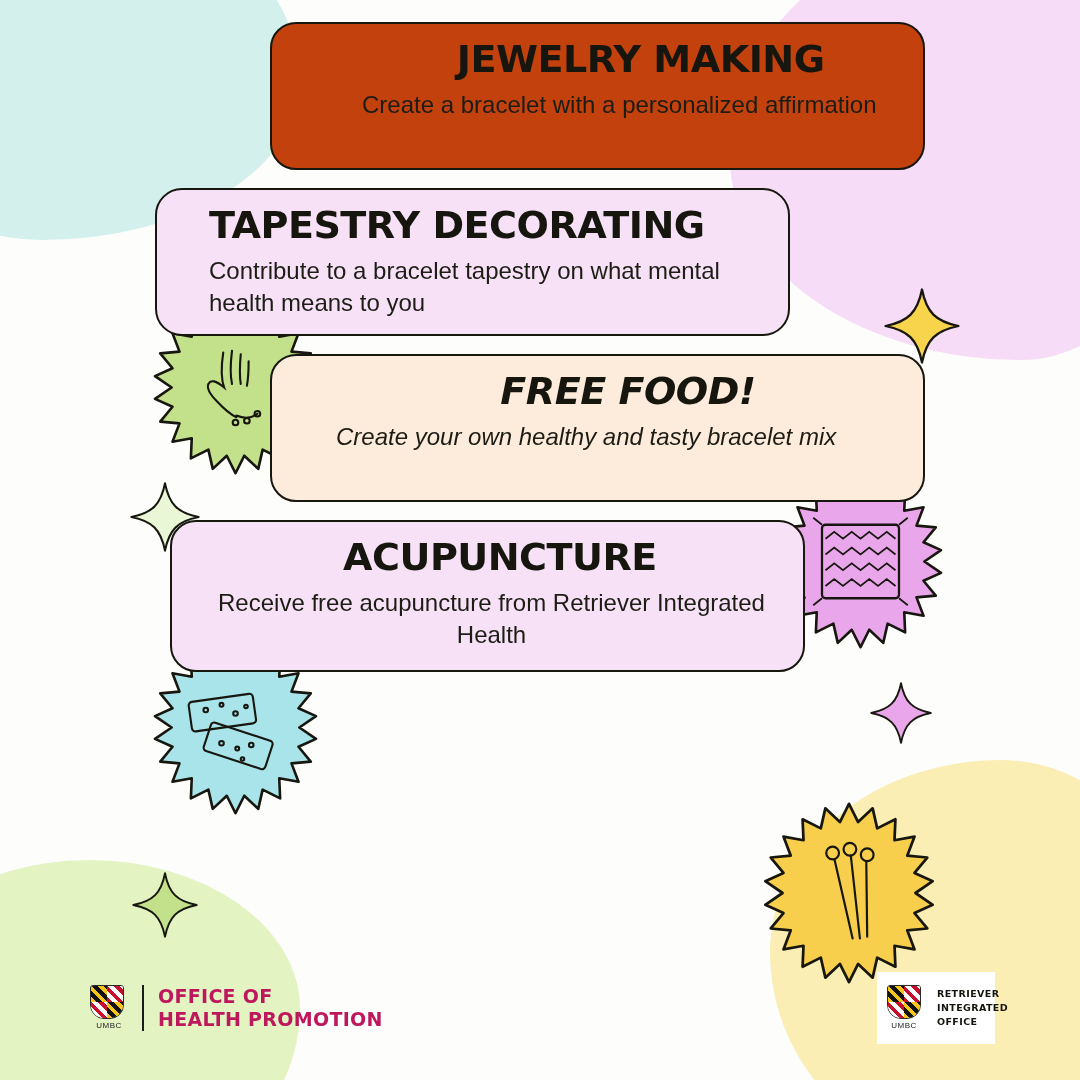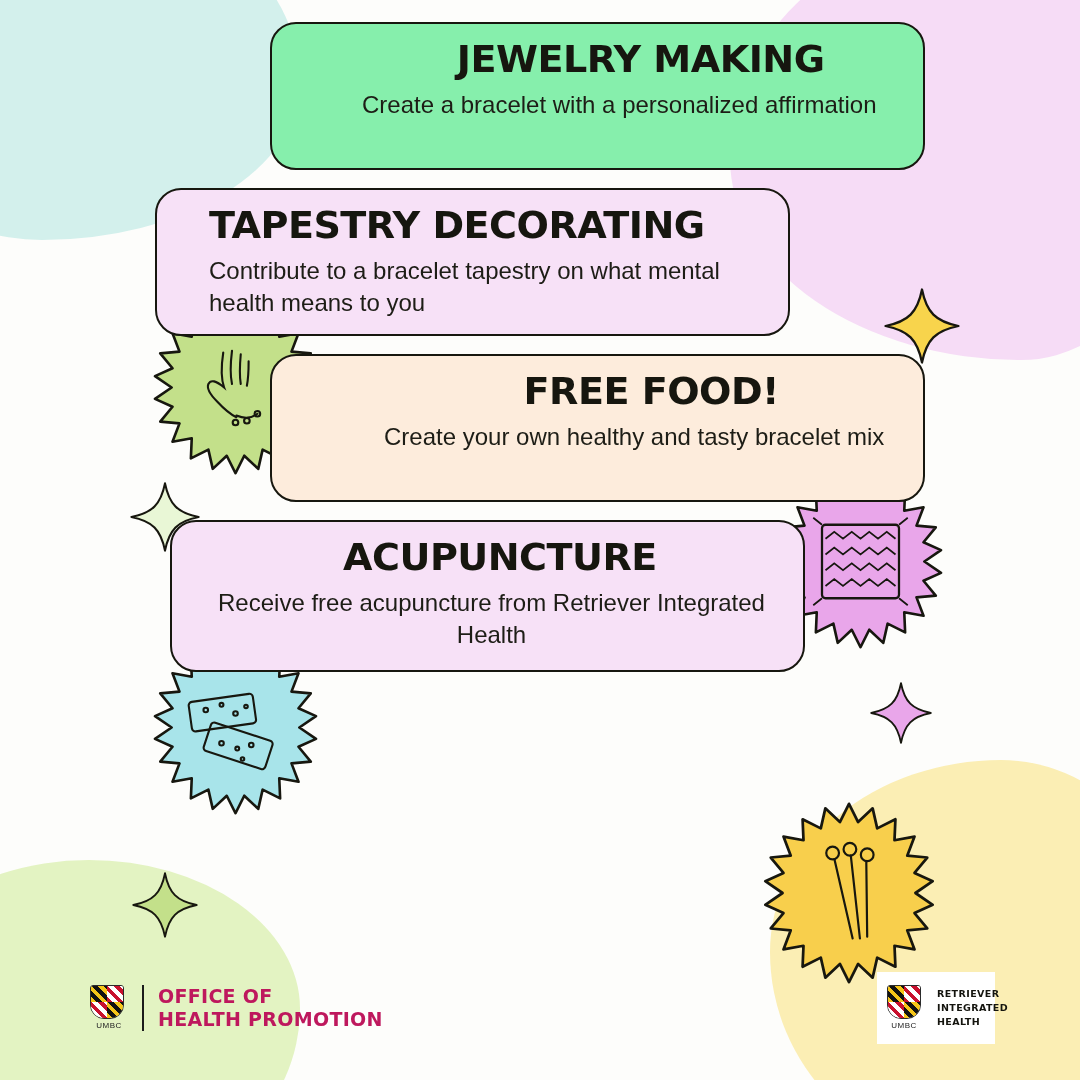--- a/index.html
+++ b/index.html
@@ -84,26 +84,26 @@
     transform-origin: left center;
   }
   .card-desc {
     margin-top: 8px;
     font-size: 24px;
     line-height: 1.35;
     color: #1d1d16;
   }
 
   
-  #card-jewelry   { margin-left: 270px; margin-right: 155px; background: #86efac; }
+  #card-jewelry   { margin-left: 270px; margin-right: 155px; background: #c2410c; }
   #card-jewelry .card-inner { text-align: left; padding-left: 90px; }
-  #card-tapestry  { margin-left: 155px; margin-right: 290px; background: #f7e1f7; }
+  #card-tapestry  { margin-left: 155px; margin-right: 290px; background: #f7e1f7; border-radius: 27px; }
   #card-tapestry .card-inner { padding-left: 52px; }
   #card-freefood  { margin-left: 270px; margin-right: 155px; background: #fdecdc; }
-  #card-freefood .card-inner { text-align: left; padding-left: 112px; }
+  #card-freefood .card-inner { text-align: left; padding-left: 64px; font-style: italic; }
   #card-acupuncture { margin-left: 170px; margin-right: 275px; background: #f7e1f7; height: 152px; }
   #card-acupuncture .card-inner { padding-left: 38px; text-align: center; }
 
   #card-jewelry .card-title,
   #card-freefood .card-title { text-align: center; padding-left: 10px; }
 
   
   .burst {
     position: absolute;
     width: 175px; height: 175px;
@@ -315,19 +315,19 @@
             <div class="q2"></div>
           <div class="q3"></div>
             <div class="q4"></div>
         </div>
         <div class="umbc-word">UMBC</div>
       </div>
       <div class="rih-divider"></div>
       <div class="rih-text">
         <div>RETRIEVER</div>
         <div>INTEGRATED</div>
-        <div>HEALTH</div>
+        <div>OFFICE</div>
       </div>
     </div>
 
   </div>
 
 </div>
 
 </body></html>

